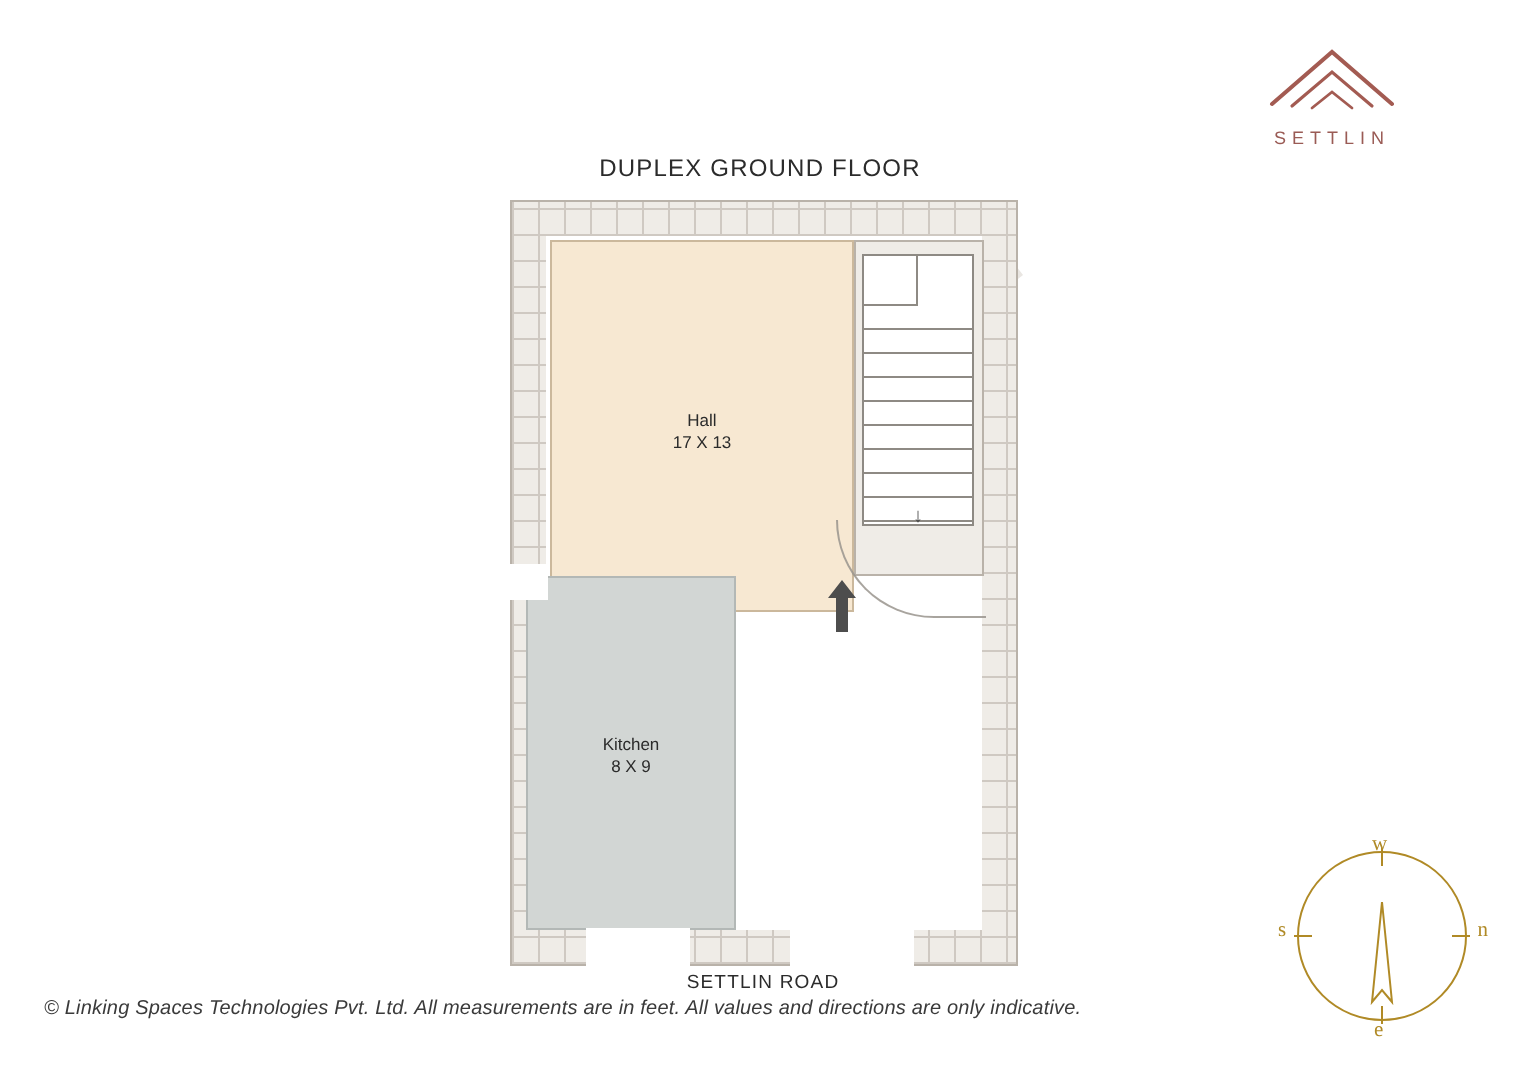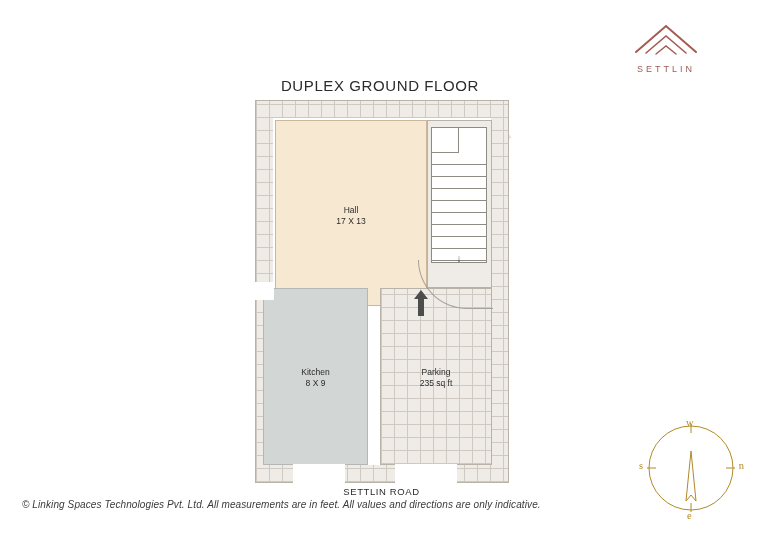--- a/index.html
+++ b/index.html
@@ -33,21 +33,21 @@
     font-family: "Liberation Sans", sans-serif;
   }
 
   
   .floor-title {
     position: absolute;
     top: 77px;
     left: 0;
     width: 760px;
     text-align: center;
-    font-size: 15px;
+    font-size: 12px;
     letter-spacing: 0.6px;
     color: #2b2b2b;
   }
   .road-label {
     position: absolute;
     top: 486px;
     left: 254px;
     width: 255px;
     text-align: center;
     font-size: 9.5px;
@@ -281,26 +281,20 @@
     </div>
   </div>
 
   <div class="room room-kitchen">
     <div class="room-label">
       <span>Kitchen</span><br>
       <span>8 X 9</span>
     </div>
   </div>
 
-  <div class="room room-parking">
-    <div class="room-label">
-      <span>Parking</span><br>
-      <span>235 sq ft</span>
-    </div>
-  </div>
 
   <div class="stairs">
     <div class="landing"></div>
     <div class="tread" style="top:24px"></div>
     <div class="tread" style="top:36px"></div>
     <div class="tread" style="top:48px"></div>
     <div class="tread" style="top:60px"></div>
     <div class="tread" style="top:72px"></div>
     <div class="tread" style="top:84px"></div>
     <div class="tread" style="top:96px"></div>

